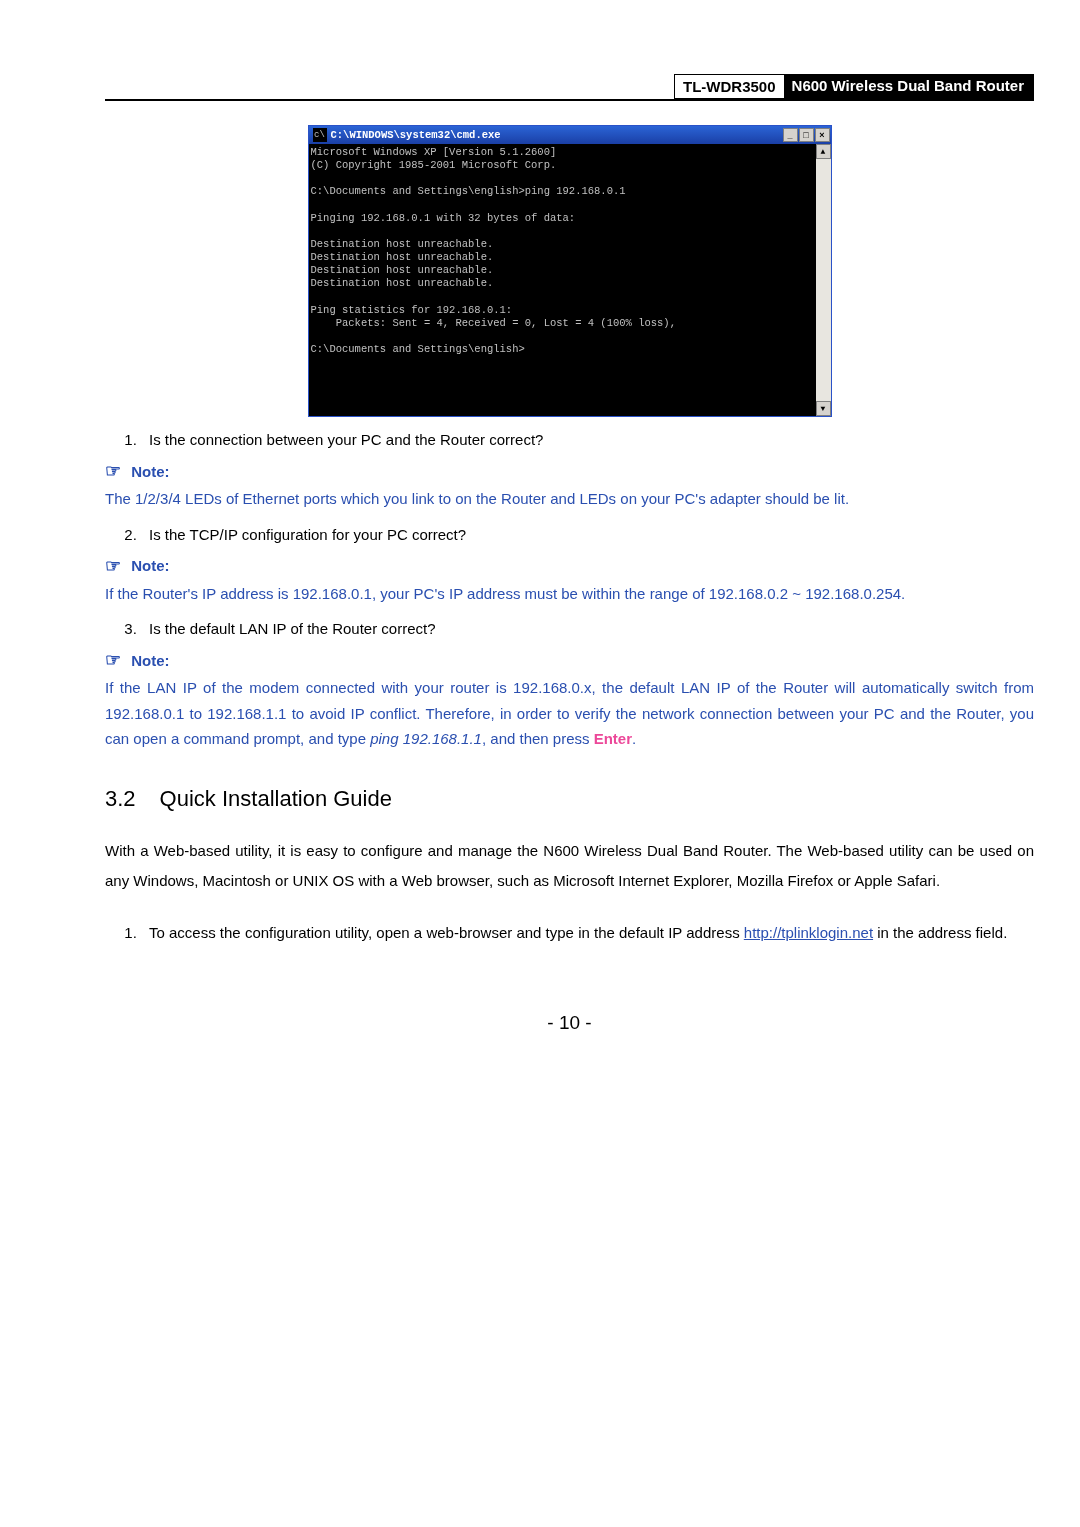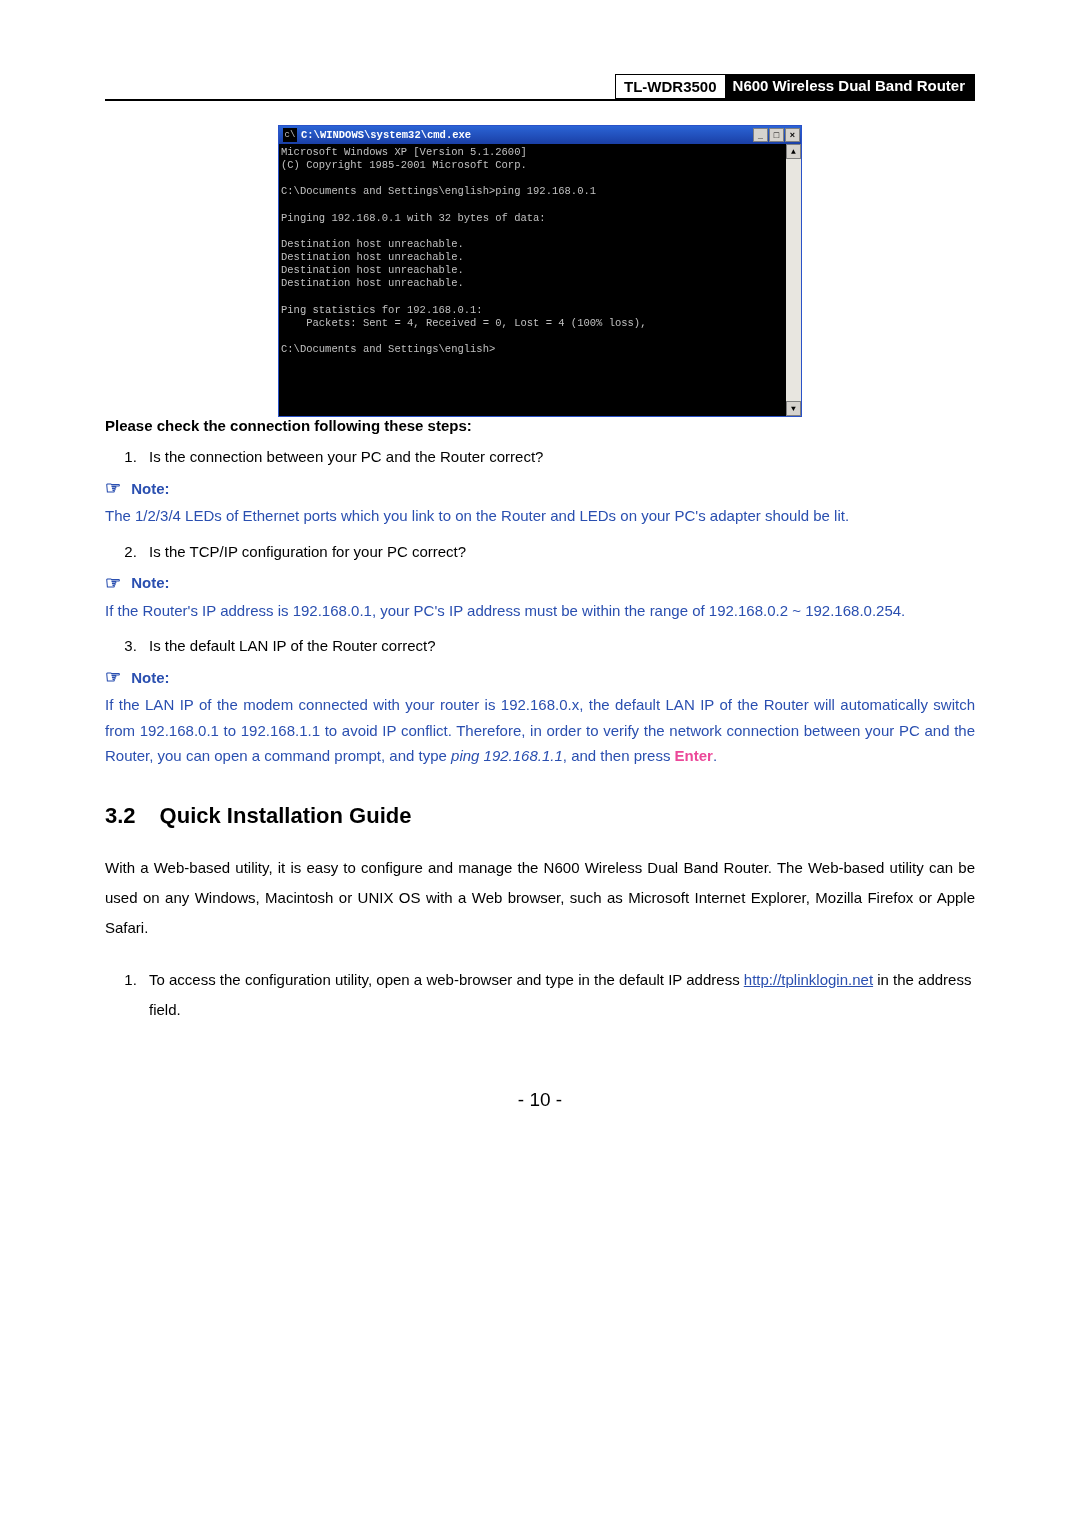--- a/index.html
+++ b/index.html
@@ -4,21 +4,21 @@
 <style>
   body {
     margin: 0;
     background: #fff;
     font-family: Arial, Helvetica, sans-serif;
     font-size: 15px;
     color: #000;
     width: 1080px;
   }
   .page {
-    padding: 74px 105px 40px 105px;
+    padding: 74px 46px 40px 105px;
   }
   .hdr-row {
     display: flex;
     justify-content: flex-end;
   }
   .hdr {
     display: flex;
     font-weight: bold;
     font-size: 15px;
   }
@@ -142,21 +142,21 @@
   .note-body {
     color: #2a4fb0;
     text-align: justify;
     line-height: 1.7;
     margin-bottom: 10px;
   }
   .note-body .ital { font-style: italic; margin-top: 16px; }
   .note-body .nb-bold { font-weight: bold; color: #ec4899; }
   .section-title {
     font-size: 22px;
-    font-weight: bold;
+    font-weight: normal;
     margin: 34px 0 24px 0;
   }
   .section-num { display: inline-block; margin-right: 24px; }
   .para {
     text-align: justify;
     line-height: 2.0;
     margin-bottom: 22px;
   }
   a.link { color: #2a4fb0; text-decoration: underline; }
   .pagenum {
@@ -207,21 +207,20 @@
         <div class="cmd-scroll">
           <div class="cmd-sbtn">▲</div>
           <div class="cmd-strack"></div>
           <div class="cmd-sbtn">▼</div>
         </div>
       </div>
     </div>
   </div>
 
 
-  <div class="bold">Please check the connection following these steps:</div>
 
   <ol class="steps" start="1">
     <li>Is the connection between your PC and the Router correct?</li>
   </ol>
 
   <div class="note-head">
     <span class="note-ico">☞</span>
     <span>Note:</span>
   </div>
   <div class="note-body">The 1/2/3/4 LEDs of Ethernet ports which you link to on the Router and LEDs on your PC's adapter should be lit.</div>

